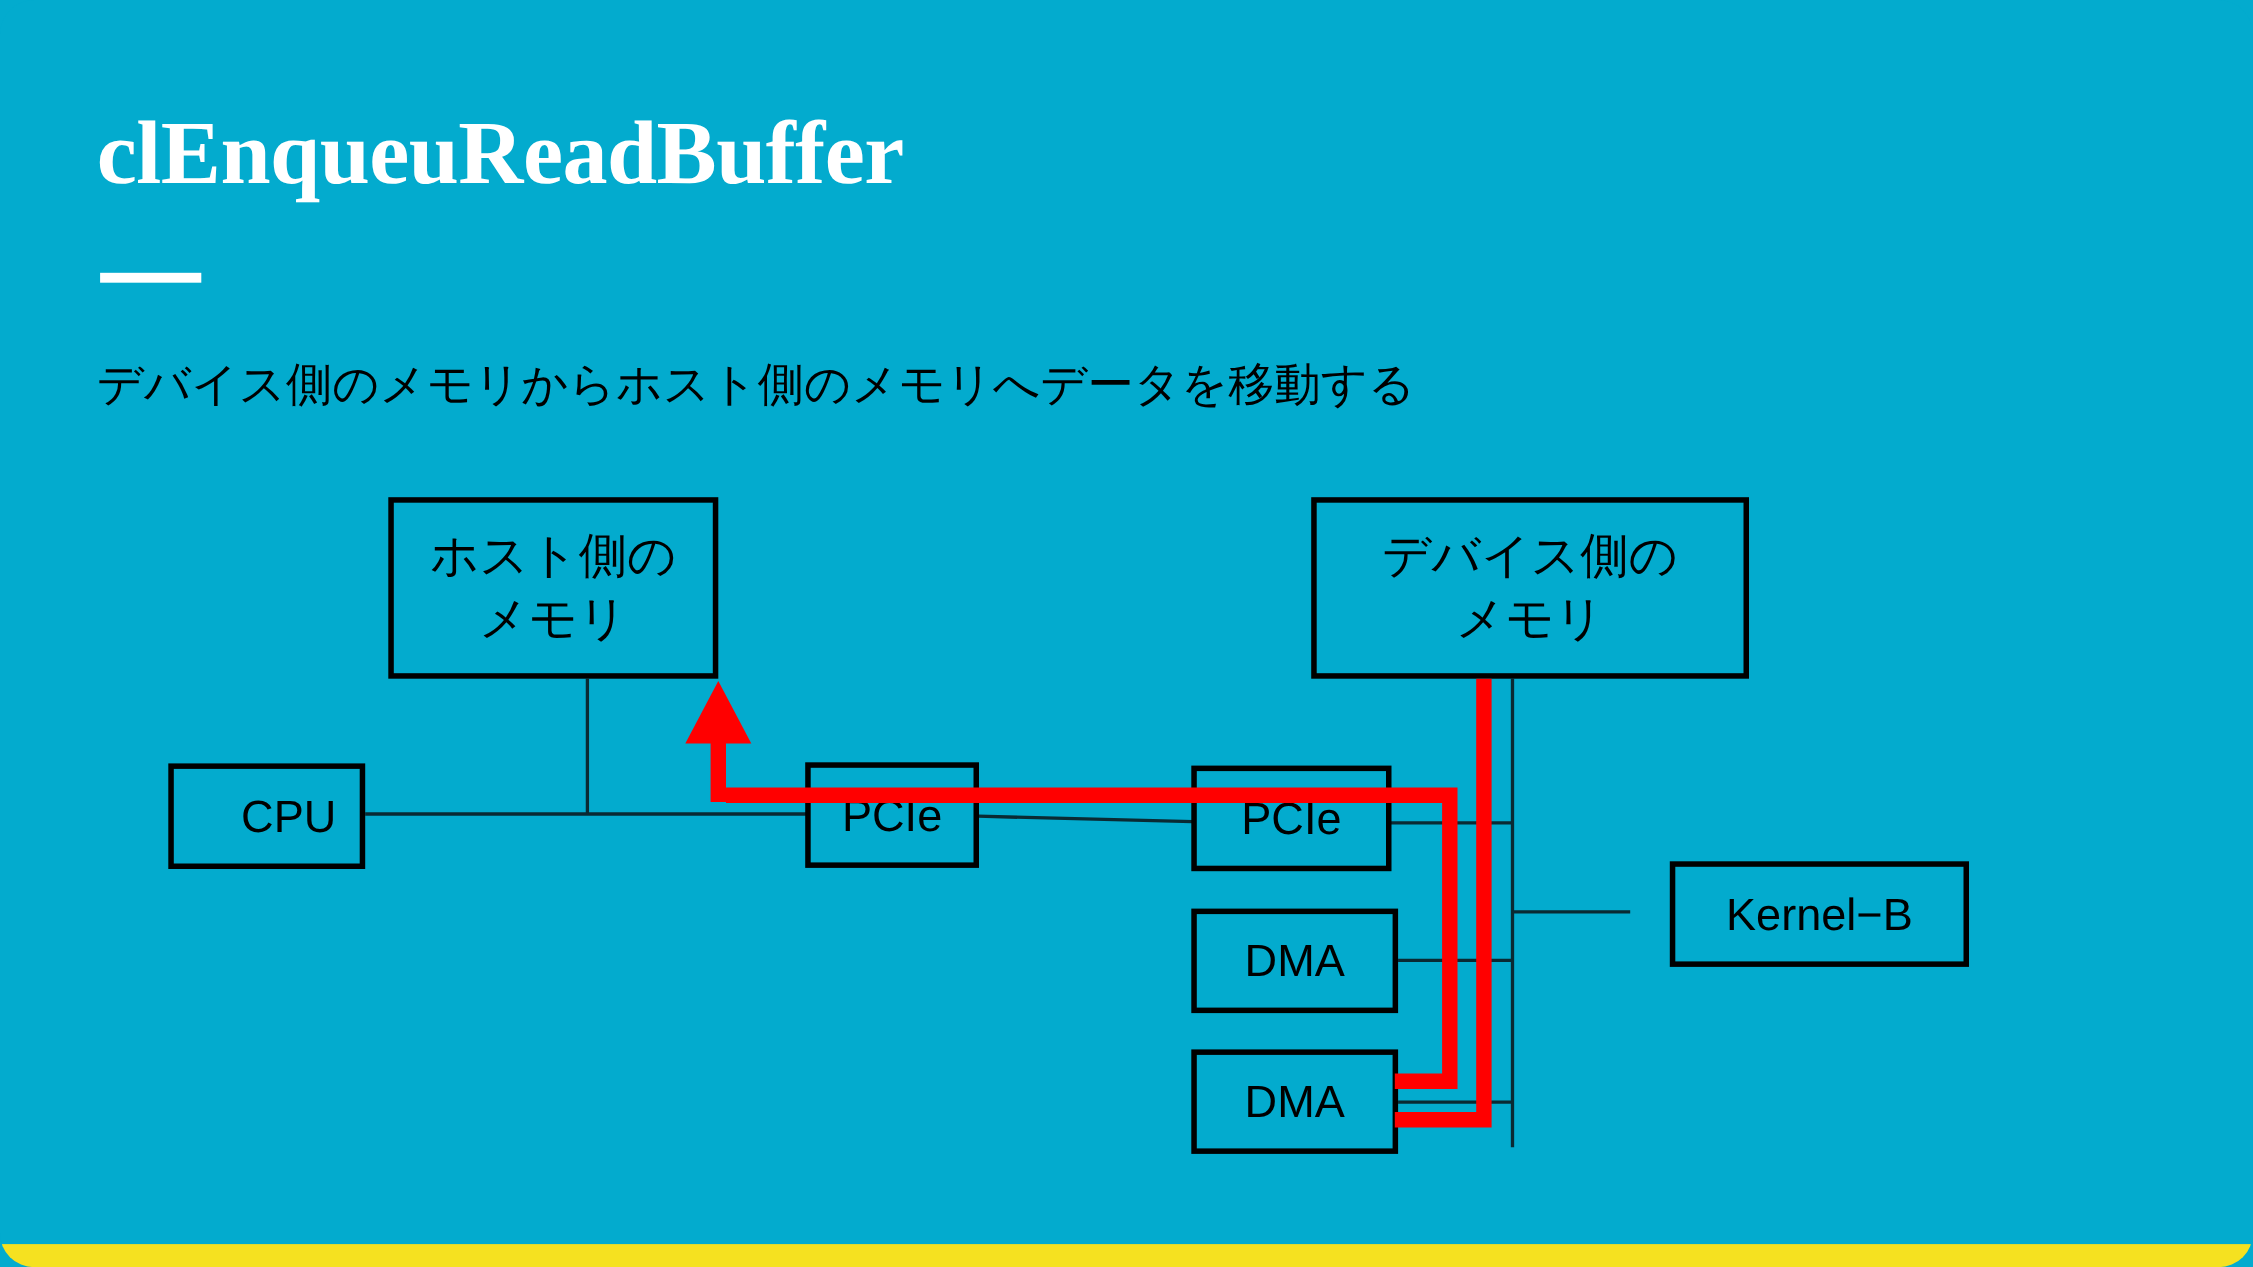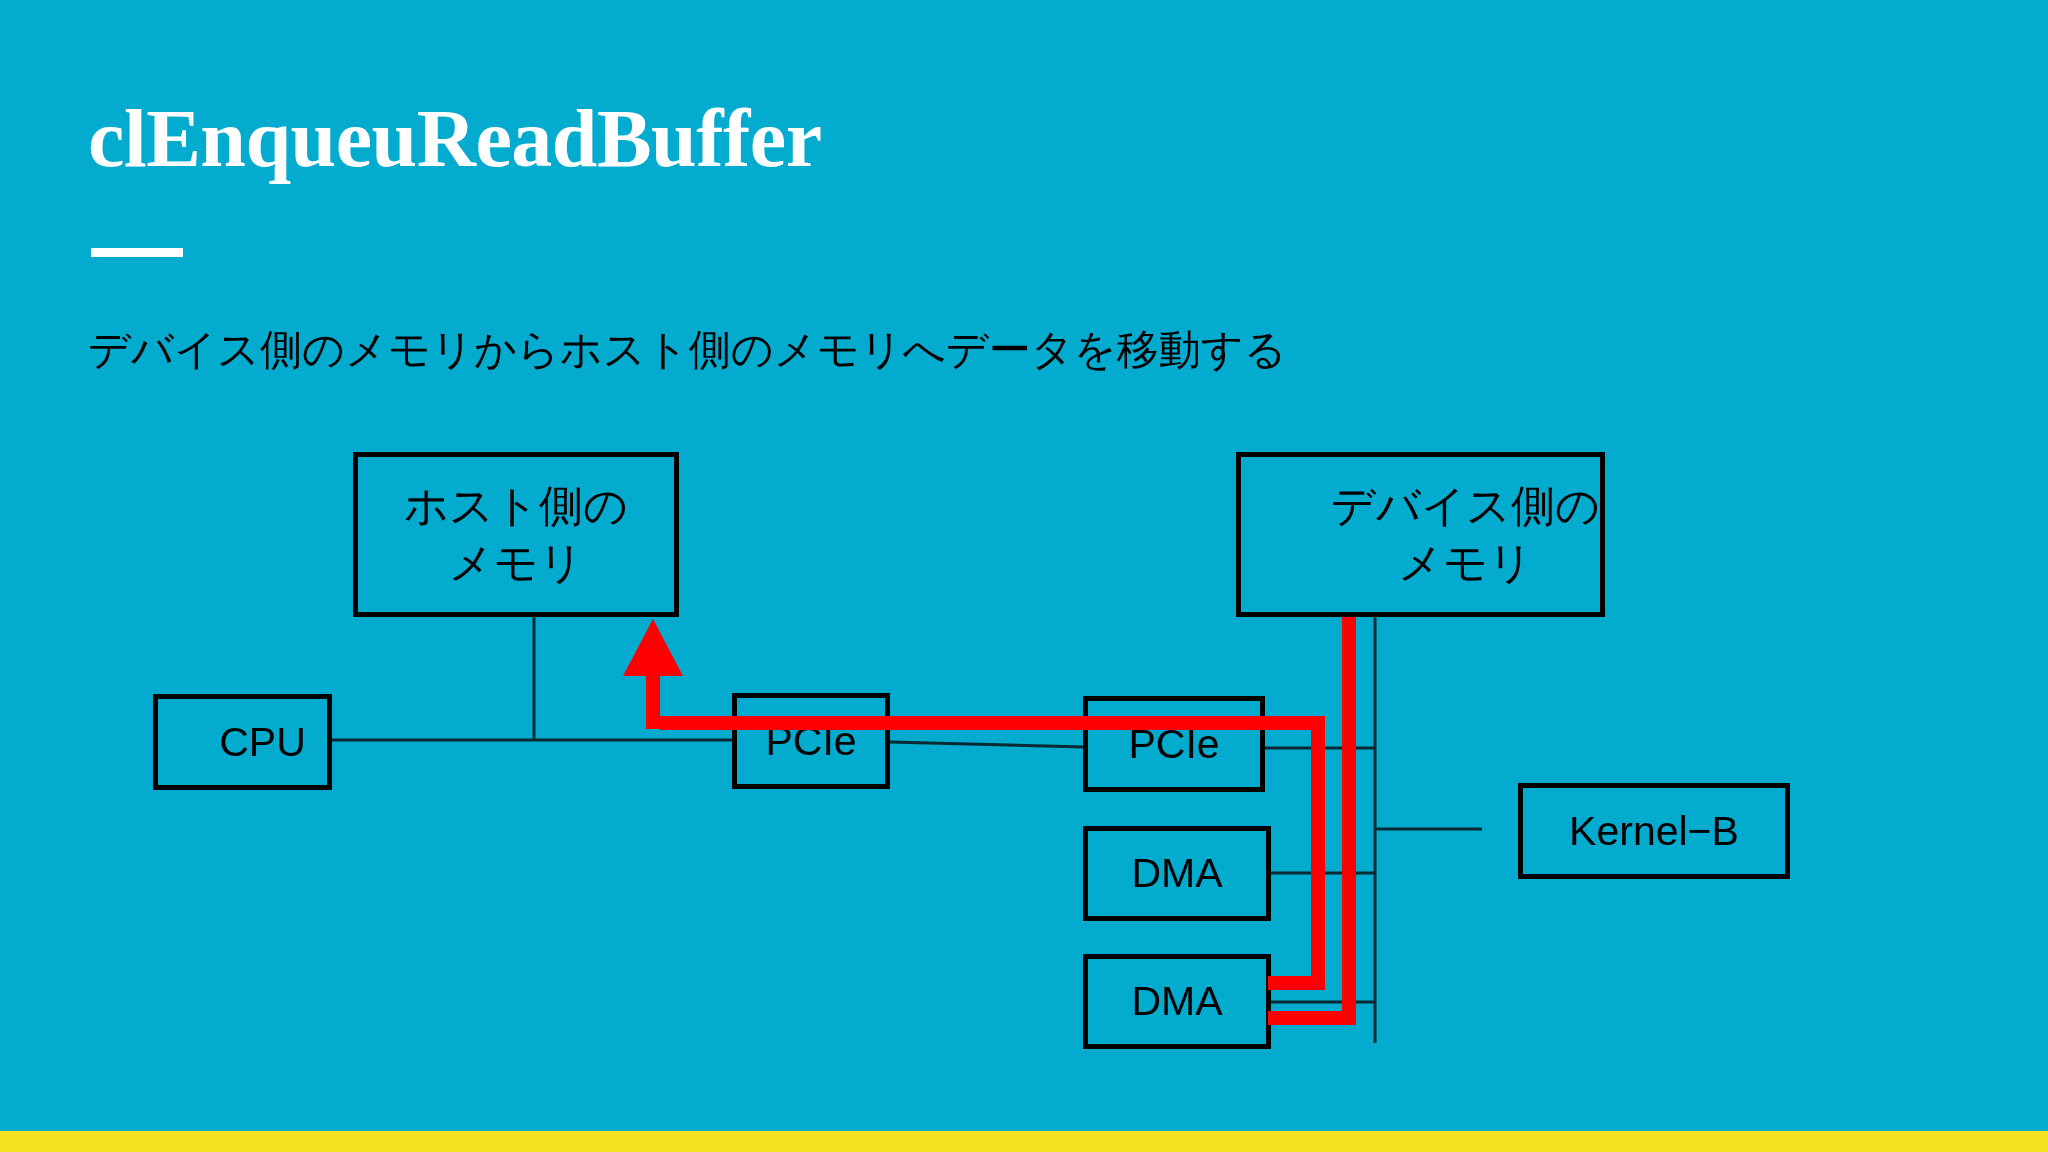--- a/index.html
+++ b/index.html
@@ -7,20 +7,21 @@
     padding: 0;
     background: #03abce;
   }
   #slide {
     position: relative;
     width: 2048px;
     height: 1152px;
     background: #03abce;
     overflow: hidden;
     font-family: "Liberation Sans", "DejaVu Sans", sans-serif;
+    border-radius: 31px;
   }
   #title {
     position: absolute;
     left: 88px;
     top: 98px;
     font-family: "Liberation Serif", "DejaVu Serif", serif;
     font-weight: bold;
     font-size: 82px;
     line-height: 1;
     color: #ffffff;
@@ -65,22 +66,22 @@
     text-align: center;
     color: #000000;
     z-index: 3;
   }
   .node .lbl {
     font-size: 41px;
     line-height: 1.28;
     white-space: pre-line;
   }
   .node.lat .lbl { font-size: 44px; }
-  #node-host-memory { left: 353px; top: 452px; width: 326px; height: 165px; }
-  #node-device-memory { left: 1236px; top: 452px; width: 369px; height: 165px; justify-content: flex-end; }
+  #node-host-memory { left: 353px; top: 452px; width: 300px; height: 165px; }
+  #node-device-memory { left: 1192px; top: 452px; width: 398px; height: 165px; }
   #node-cpu { left: 153px; top: 694px; width: 179px; height: 96px; padding-left: 40px; }
   #node-pcie-host { left: 732px; top: 693px; width: 158px; height: 96px; }
   #node-pcie-device { left: 1083px; top: 696px; width: 182px; height: 96px; }
   #node-dma-1 { left: 1083px; top: 826px; width: 188px; height: 95px; }
   #node-dma-2 { left: 1083px; top: 954px; width: 188px; height: 95px; }
   #node-kernel-b { left: 1482px; top: 783px; width: 272px; height: 96px; margin-left: 36px; }
   #wires { position: absolute; left: 0; top: 0; z-index: 1; }
   #flow { position: absolute; left: 0; top: 0; z-index: 5; }
 </style>
 </head>

